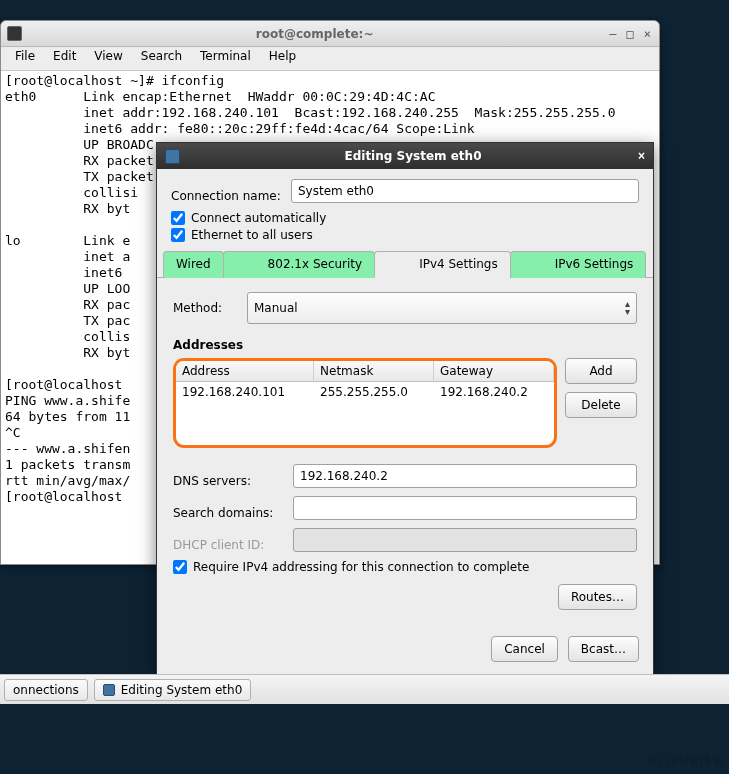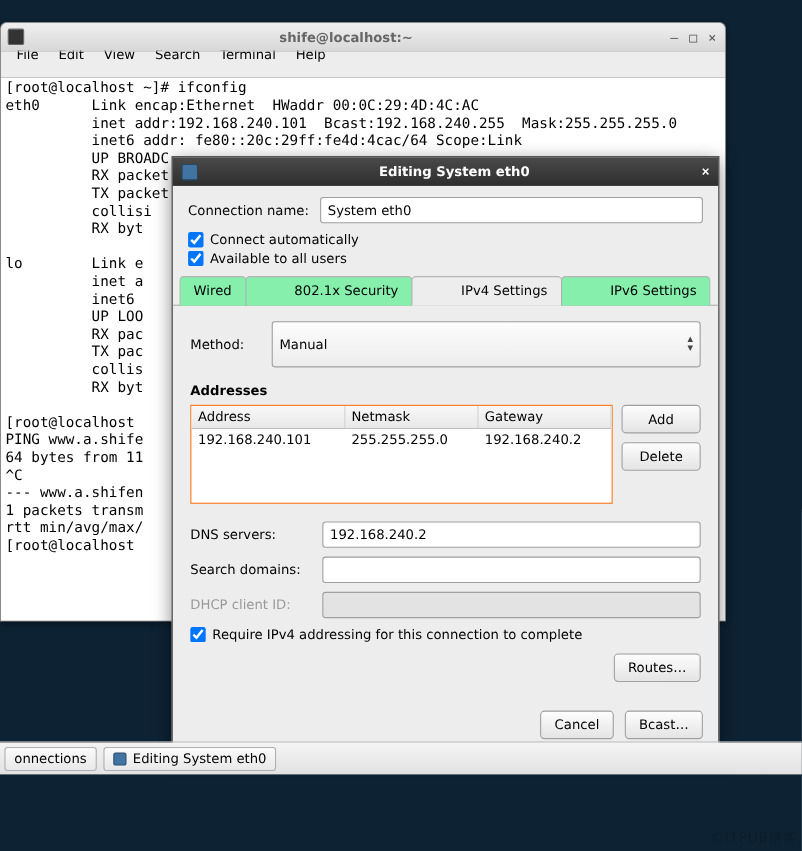--- a/index.html
+++ b/index.html
@@ -35,22 +35,22 @@
   }
   .term-titlebar .icon-box {
     width: 15px; height: 15px; margin: 0 6px;
     border: 1px solid #666; background:#333; border-radius:2px;
   }
   .term-titlebar .title { flex:1; text-align:center; font-weight:bold; color:#666; }
   .term-titlebar .winbtns { display:flex; gap:10px; padding:0 8px; color:#555; }
   .term-titlebar .winbtns span { font-family: monospace; cursor:default; }
   .term-menubar {
     height: 24px;
-    display:flex; align-items:flex-end;
-    gap: 2px; padding: 11px 6px;
+    display:flex; align-items:flex-start;
+    gap: 2px; padding: 0 6px;
     background: #ededed;
     border-bottom: 1px solid #c8c8c8;
   }
   .term-menubar .menuitem { padding: 2px 8px; }
   .term-body {
     background: #fff;
     font-family: "DejaVu Sans Mono", monospace;
     font-size: 13px;
     line-height: 16px;
     color: #000;
@@ -80,21 +80,21 @@
   .dlg-titlebar .dlg-icon {
     width:15px; height:15px;
     background: #4173a3; border:1px solid #274863;
     margin-right:8px; border-radius:2px;
   }
   .dlg-titlebar .dlg-title { flex:1; text-align:center; }
   .dlg-titlebar .closex { font-family: sans-serif; cursor:default; }
   .dlg-body {
     padding: 10px 14px 12px 14px;
   }
-  .row { display:flex; align-items:center; margin-bottom:8px; }
+  .row { display:flex; align-items:flex-end; margin-bottom:8px; }
   .row label.lbl { width: 120px; }
   input[type=text].textfield {
     flex:1; height:24px;
     border:1px solid #a0a0a0;
     border-radius:3px;
     padding: 0 6px;
     background:#fff;
     font: inherit;
   }
   input[type=text].textfield:disabled { background:#e3e3e3; color:#999; }
@@ -121,37 +121,37 @@
     background: #ededed;
     border-bottom: 1px solid #ededed;
   }
   .tabs .tab + .tab { margin-left: -1px; padding-left: 44px; }
 
   .tabpanel { padding: 14px 2px 4px 2px; }
 
   .method-row { display:flex; align-items:center; gap:14px; margin-bottom: 14px; }
   .method-row label { width: 60px; }
   .combo {
-    flex:1; height:42px;
+    flex:1; height:32px;
     border:1px solid #a0a0a0;
     border-radius:3px;
     background: linear-gradient(#fdfdfd,#ececec);
     display:flex; align-items:center;
     padding: 0 6px;
     justify-content:space-between;
   }
   .combo .updown { font-size:10px; color:#444; line-height:8px; text-align:center; }
 
   .addr-section h4 { font-weight:bold; margin-bottom:6px; }
   .addr-wrap { display:flex; gap:8px; }
   .addr-table {
     flex:1;
-    border:1px solid #f97316;
+    border:3px solid #f97316;
     background:#fff;
-    border-radius:0;
+    border-radius:11px;
     height: 90px;
     overflow:hidden;
   }
   .addr-table table { width:100%; border-collapse:collapse; font-size:12px; }
   .addr-table th {
     text-align:left;
     font-weight:normal;
     background: linear-gradient(#f8f8f8,#e8e8e8);
     border-bottom:1px solid #c0c0c0;
     border-right:1px solid #d0d0d0;
@@ -208,21 +208,21 @@
     font-size: 12px;
     letter-spacing: 1px;
   }
 </style>
 </head>
 <body>
 
 <div class="term-window">
   <div class="term-titlebar">
     <div class="icon-box"></div>
-    <div class="title">shife@localhost:~</div>
+    <div class="title">root@complete:~</div>
     <div class="winbtns">
       <span>—</span>
       <span>□</span>
       <span>×</span>
     </div>
   </div>
   <div class="term-menubar">
     <div class="menuitem">File</div>
     <div class="menuitem">Edit</div>
     <div class="menuitem">View</div>
@@ -271,21 +271,21 @@
       <label class="lbl">Connection name:</label>
       <input type="text" class="textfield" value="System eth0" style="">
     </div>
 
     <div class="chk-row">
       <input type="checkbox" checked="" style="">
       <span>Connect automatically</span>
     </div>
     <div class="chk-row">
       <input type="checkbox" checked="" style="">
-      <span>Available to all users</span>
+      <span>Ethernet to all users</span>
     </div>
 
     <div class="tabs">
       <div class="tab">Wired</div>
       <div class="tab">802.1x Security</div>
       <div class="tab active">IPv4 Settings</div>
       <div class="tab">IPv6 Settings</div>
     </div>
 
     <div class="tabpanel">

